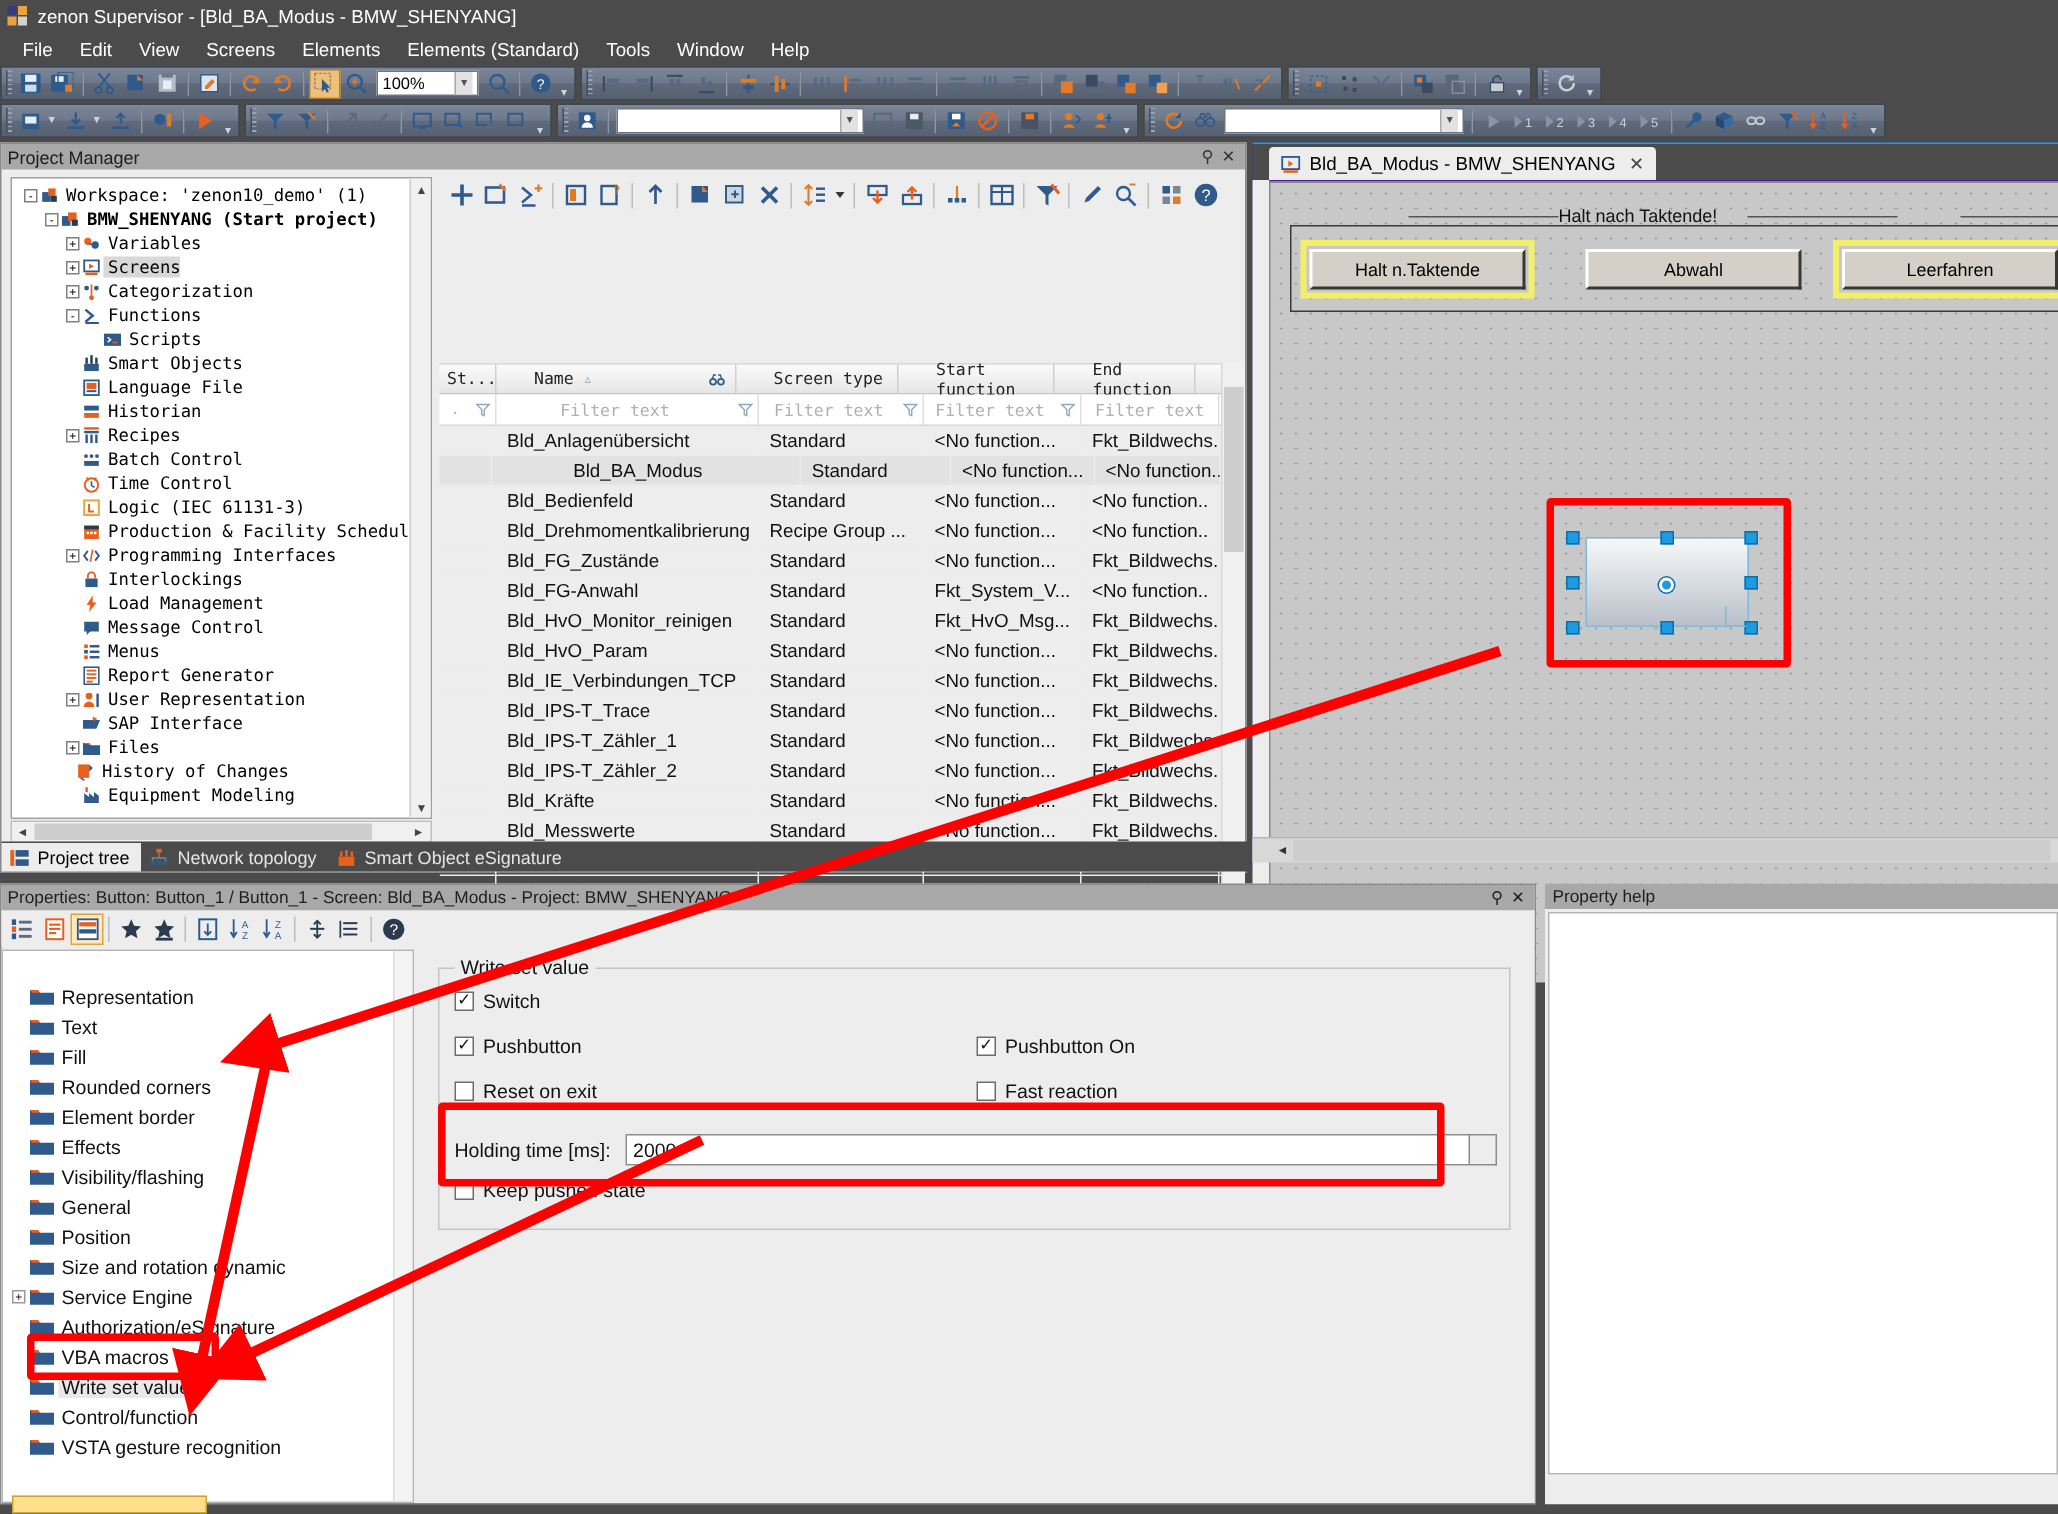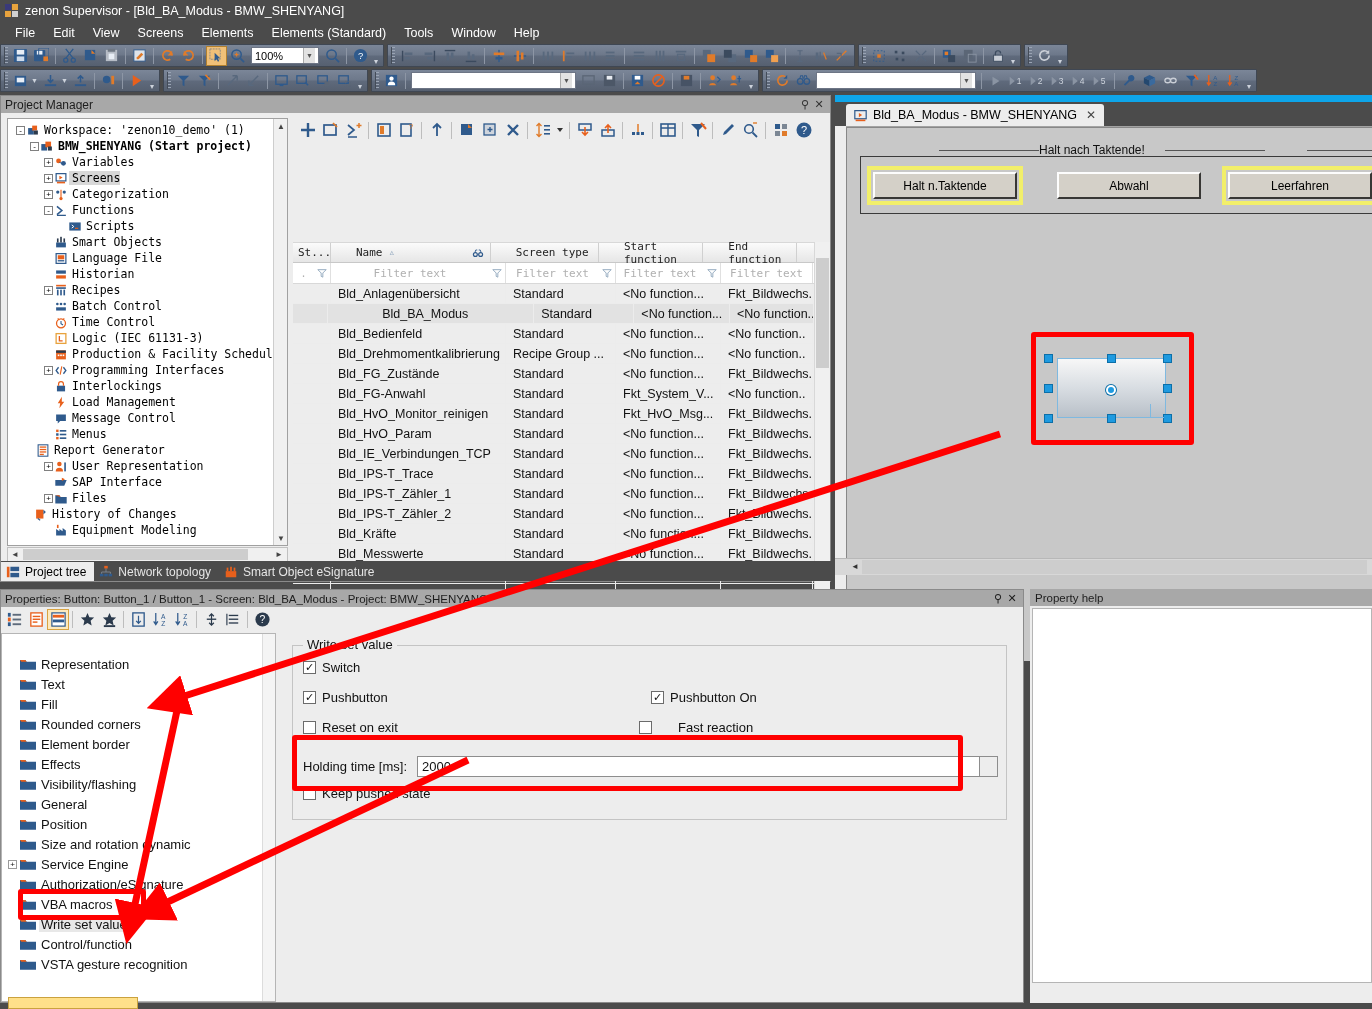--- a/index.html
+++ b/index.html
@@ -155,21 +155,21 @@
   .sl-hth { position:absolute; left:16px; top:1px; width:420px; height:12px; background:#cdcdcd; }
   .sl-status {
     position:absolute; left:292px; top:541px; height:16px; padding:0 6px;
     background:#fff; border:1px solid #b5b5b5; display:flex; align-items:center;
     font-size:11.5px; color:#111;
   }
 
   
   .editor {
     position:absolute; left:835px; top:95px; width:537px; height:487px;
-    background:#a3a3a3; border-top:7px solid #0ea5e9;
+    background:#4c1d95; border-top:1px solid #0ea5e9;
   }
   .ed-tabstrip { position:absolute; left:0; top:0; width:537px; height:24px; background:#4b4b4b; }
   .ed-tab {
     position:absolute; left:11px; top:2px; height:22px;
     background:#ededed; display:flex; align-items:center; padding:0 8px;
     border-top-left-radius:3px; border-top-right-radius:3px; font-size:12.5px; color:#000;
   }
   .ed-tab .ti { margin-right:6px; display:flex; }
   .ed-tab .cl { margin-left:9px; color:#444; font-size:12px; }
   .ed-canvas {
@@ -1060,21 +1060,21 @@
                 <rect x="2" y="2" width="3" height="3" fill="#e8601c"></rect>
                 <rect x="2" y="6.5" width="3" height="3" fill="#2f5a8c"></rect>
                 <rect x="2" y="11" width="3" height="3" fill="#e8601c"></rect>
                 <rect x="6.5" y="2.5" width="8" height="2" fill="#2f5a8c"></rect>
                 <rect x="6.5" y="7" width="8" height="2" fill="#2f5a8c"></rect>
                 <rect x="6.5" y="11.5" width="8" height="2" fill="#2f5a8c"></rect>
               </svg>
             </span>
             <span class="tl">Menus</span>
           </div>
-          <div class="tnode" style="padding-left: 18px;">
+          <div class="tnode" style="padding-left: 36px;">
             <span class="nox"></span>
             <span class="ti">
               <svg width="14" height="13" viewBox="0 0 16 16">
                 <rect x="2" y="1" width="12" height="14" fill="#fff" stroke="#2f5a8c" stroke-width="1.3"></rect>
                 <rect x="4" y="3" width="8" height="1.6" fill="#e8601c"></rect>
                 <rect x="4" y="6" width="8" height="1.6" fill="#e8601c"></rect>
                 <rect x="4" y="9" width="8" height="1.6" fill="#e8601c"></rect>
                 <rect x="4" y="12" width="5" height="1.6" fill="#e8601c"></rect>
               </svg>
             </span>
@@ -1104,21 +1104,21 @@
           <div class="tnode" style="padding-left: 36px;">
             <span class="exp">+</span>
             <span class="ti">
               <svg width="14" height="13" viewBox="0 0 16 16">
                 <path d="M1 4h5l1.5 2H15v8H1z" fill="#2f5a8c"></path>
                 <path d="M1 4h5l1.5 2H7z" fill="#e8601c"></path>
               </svg>
             </span>
             <span class="tl">Files</span>
           </div>
-          <div class="tnode" style="padding-left: 16px;">
+          <div class="tnode" style="padding-left: 32px;">
             <span class="nox"></span>
             <span class="ti">
               <svg width="14" height="13" viewBox="0 0 16 16">
                 <rect x="2" y="2" width="9" height="11" fill="#e8601c"></rect>
                 <path d="M11 2l3 3-3 3z" fill="#2f5a8c"></path>
                 <path d="M4 13l3 2" stroke="#2f5a8c" stroke-width="1.3"></path>
               </svg>
             </span>
             <span class="tl">History of Changes</span>
           </div>
@@ -1838,21 +1838,21 @@
             <span>Pushbutton</span>
           </div>
           <div class="ck-row" style="left:358px; top:44px;">
             <span class="cbox on"></span>
             <span>Pushbutton On</span>
           </div>
           <div class="ck-row" style="left:10px; top:74px;">
             <span class="cbox"></span>
             <span>Reset on exit</span>
           </div>
-          <div class="ck-row" style="left:346px; top:74px;gap:20px;">
+          <div class="ck-row" style="left:358px; top:74px;">
             <span class="cbox"></span>
             <span>Fast reaction</span>
           </div>
 
           <div class="ht-row">
             <span class="ht-lbl">Holding time [ms]:</span>
             <span class="ht-input">2000</span>
             <span class="ht-spin"></span>
           </div>
 

